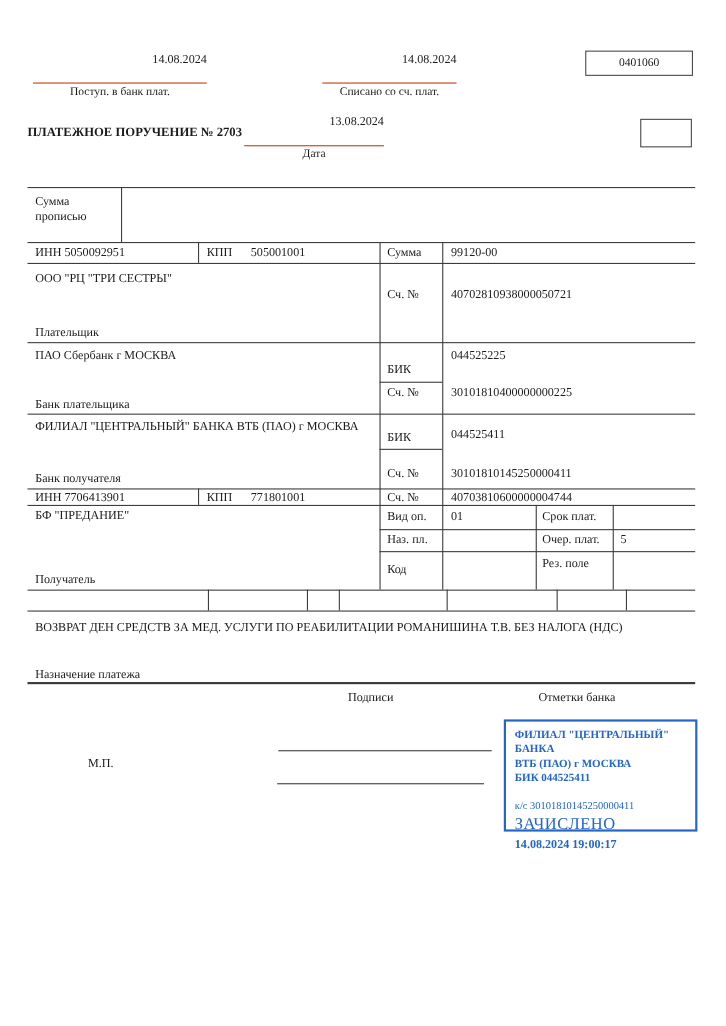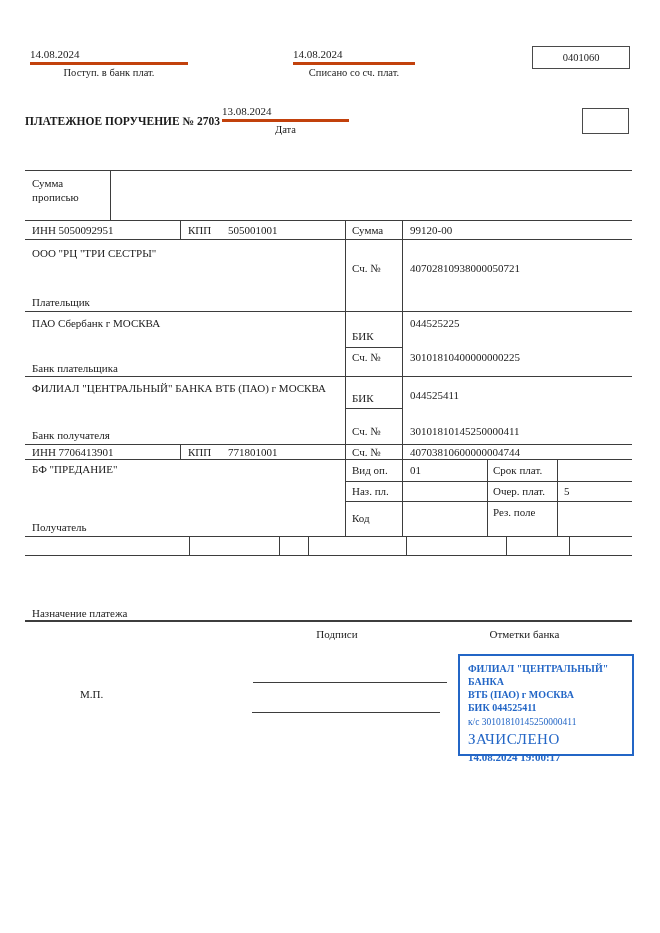--- a/index.html
+++ b/index.html
@@ -9,30 +9,30 @@
     color:#1b1b1b;font-size:11px;overflow:hidden;
   }
   .t{position:absolute;white-space:nowrap;line-height:13px;}
   .wrap{white-space:normal;}
   .b{font-weight:bold;}
   .c{text-align:center;}
   .hl{position:absolute;height:0;border-top:1px solid #3d3d3d;}
   .hl2{position:absolute;height:0;border-top:2px solid #3d3d3d;}
   .vl{position:absolute;width:0;border-left:1px solid #3d3d3d;}
   .ubox{position:absolute;}
-  .ubox .uv{text-align:left;border-bottom:3px solid #c2410c;padding-bottom:1px;min-height:13px;line-height:13px;}
+  .ubox .uv{text-align:right;border-bottom:1px solid #c2410c;padding-bottom:14px;min-height:13px;line-height:13px;}
   .ubox .ul{text-align:center;padding-top:2px;font-size:10.5px;line-height:12px;}
   .box{position:absolute;border:1px solid #4a4a4a;}
   .stamp{
     position:absolute;left:458px;top:654px;width:176px;height:102px;
     box-sizing:border-box;border:2px solid #2366c6;color:#2366c6;
     padding:6px 8px 0 8px;line-height:13px;
   }
   .stamp .s1{font-size:10px;font-weight:bold;line-height:13px;}
-  .stamp .s2{font-size:9.5px;margin-top:2px;line-height:12px;}
+  .stamp .s2{font-size:9.5px;margin-top:13px;line-height:12px;}
   .stamp .s3{font-size:15px;font-weight:normal;margin-top:3px;letter-spacing:0.5px;line-height:17px;}
   .stamp .s4{font-size:11px;font-weight:bold;margin-top:3px;}
 </style>
 </head>
 <body>
 
 <div class="page">
 
   <div class="ubox" style="left:30px;top:48px;width:158px;">
     <div class="uv">14.08.2024</div>
@@ -119,20 +119,21 @@
   <div class="t" style="left:564px;top:464px;"></div>
   <div class="t" style="left:352px;top:485px;">Наз. пл.</div>
   <div class="t" style="left:410px;top:485px;"></div>
   <div class="t" style="left:493px;top:485px;">Очер. плат.</div>
   <div class="t" style="left:564px;top:485px;">5</div>
   <div class="t" style="left:352px;top:512px;text-align:center;">Код</div>
   <div class="t" style="left:410px;top:512px;"></div>
   <div class="t" style="left:493px;top:506px;">Рез. поле</div>
   <div class="t" style="left:32px;top:521px;">Получатель</div>
 
+  <div class="t" style="left:32px;top:565px;">ВОЗВРАТ ДЕН СРЕДСТВ ЗА МЕД. УСЛУГИ ПО РЕАБИЛИТАЦИИ РОМАНИШИНА Т.В. БЕЗ НАЛОГА (НДС)</div>
   <div class="t" style="left:32px;top:607px;">Назначение платежа</div>
   <div class="hl2" style="left:25px;top:620px;width:607px;"></div>
 
   <div class="t c" style="left:282px;top:628px;width:110px;">Подписи</div>
   <div class="t c" style="left:462px;top:628px;width:125px;">Отметки банка</div>
   <div class="hl" style="left:253px;top:682px;width:194px;"></div>
   <div class="hl" style="left:252px;top:712px;width:188px;"></div>
   <div class="t" style="left:80px;top:688px;">М.П.</div>
 
   <div class="stamp" style="color: rgb(35, 102, 198); border-color: rgb(35, 102, 198);">

